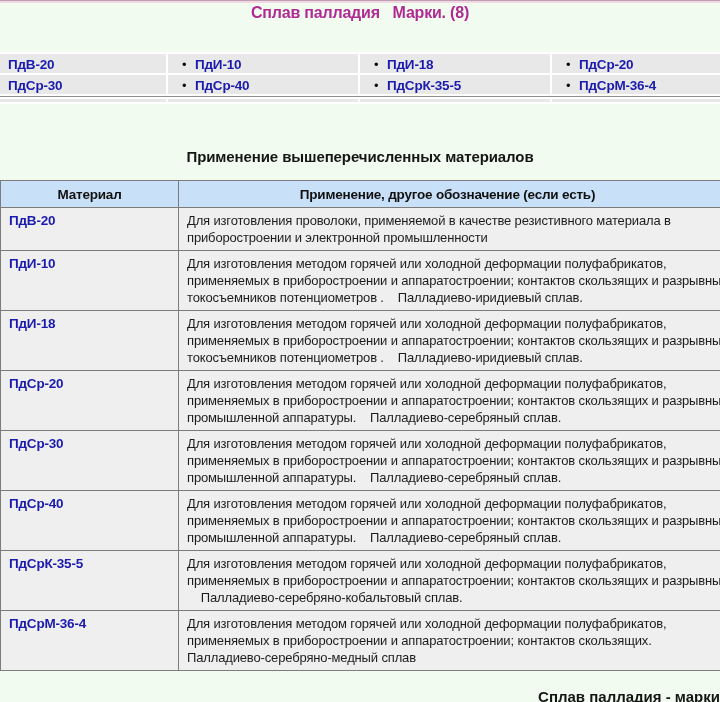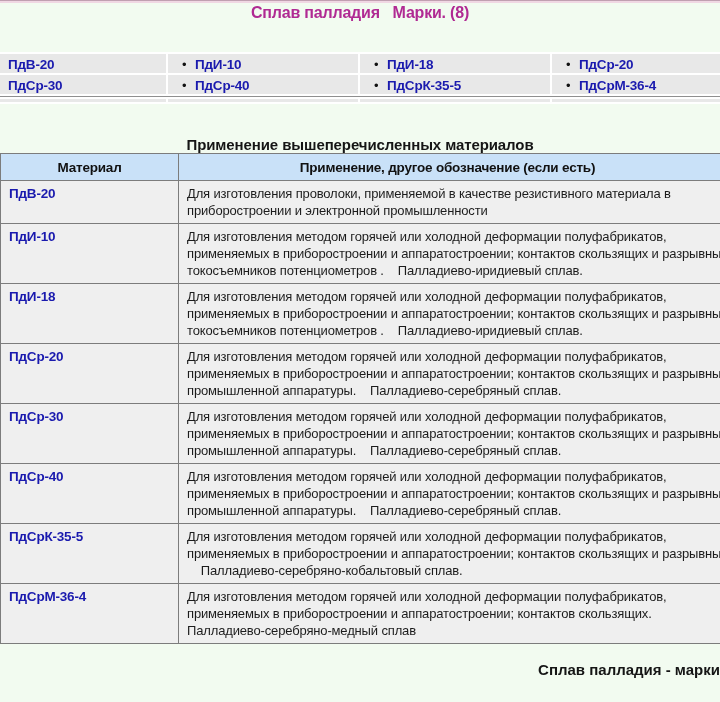--- a/index.html
+++ b/index.html
@@ -41,28 +41,28 @@
     color:#1a1aae; font-weight:bold; font-size:13.5px; letter-spacing:-0.2px;
   }
   .band-rule { height:1px; background:#8f8f8f; width:720px; margin-left:26px; }
   table.strip {
     border-collapse:separate; border-spacing:2px;
     background:#ffffff; table-layout:fixed; width:770px;
   }
   table.strip td { background:#e8e8e8; height:3px; padding:0; }
 
   .apps-heading {
-    margin:32px 0 0 0;
+    margin:44px 0 0 0;
     text-align:center;
     font-size:15px; font-weight:bold; color:#151515;
     letter-spacing:-0.1px;
   }
 
   
-  .table-wrap { width:720px; overflow:hidden; }
+  .table-wrap { margin-top:15px; width:720px; overflow:hidden; }
   table.apps {
     border-collapse:collapse; table-layout:fixed; width:795px;
   }
   table.apps th, table.apps td { border:1px solid #7c7c7c; }
   table.apps th {
     background:#c9e1f8; color:#111;
     font-size:13.5px; font-weight:bold; height:24px;
     letter-spacing:-0.2px; text-align:center;
   }
   table.apps th.th-apps { padding-right:80px; }

